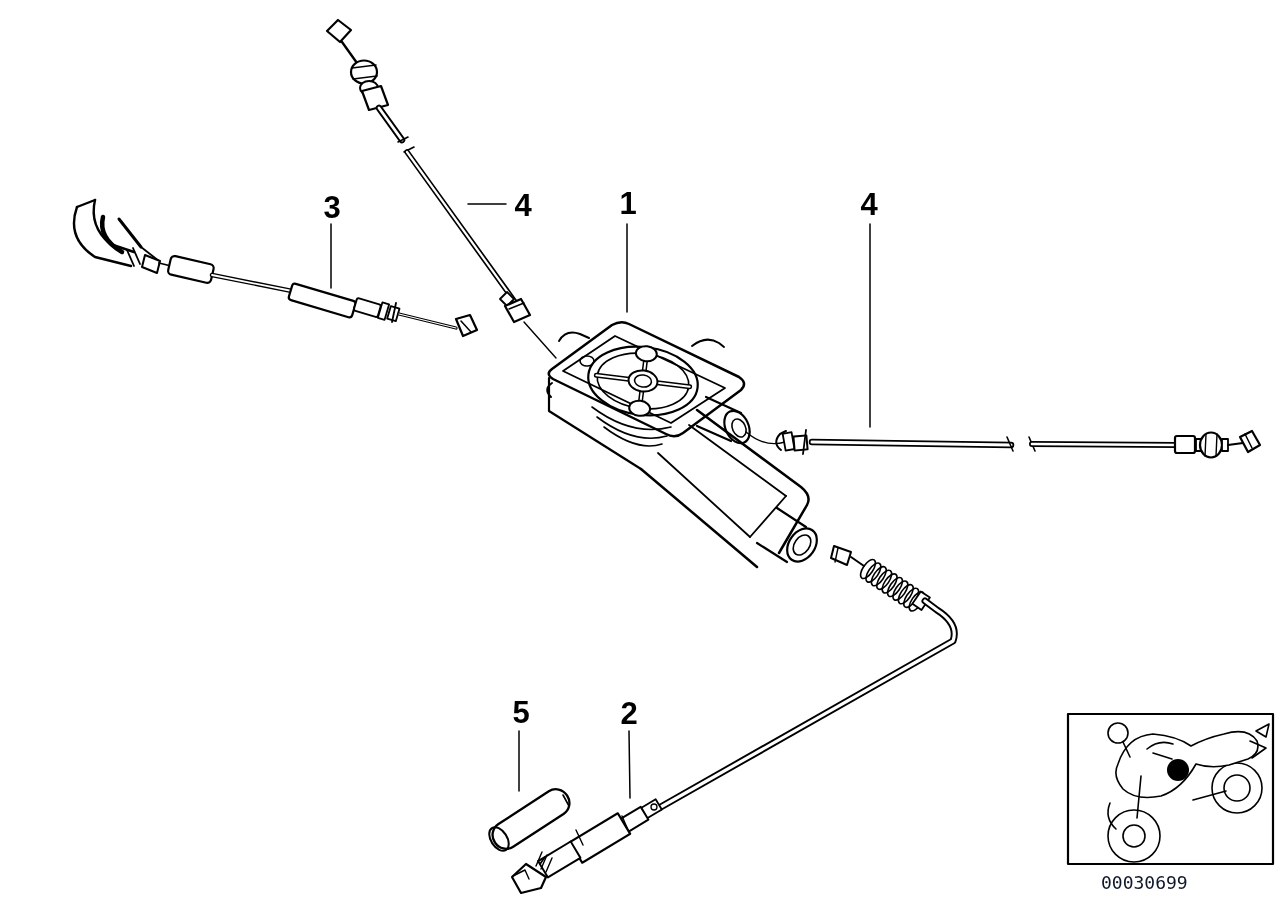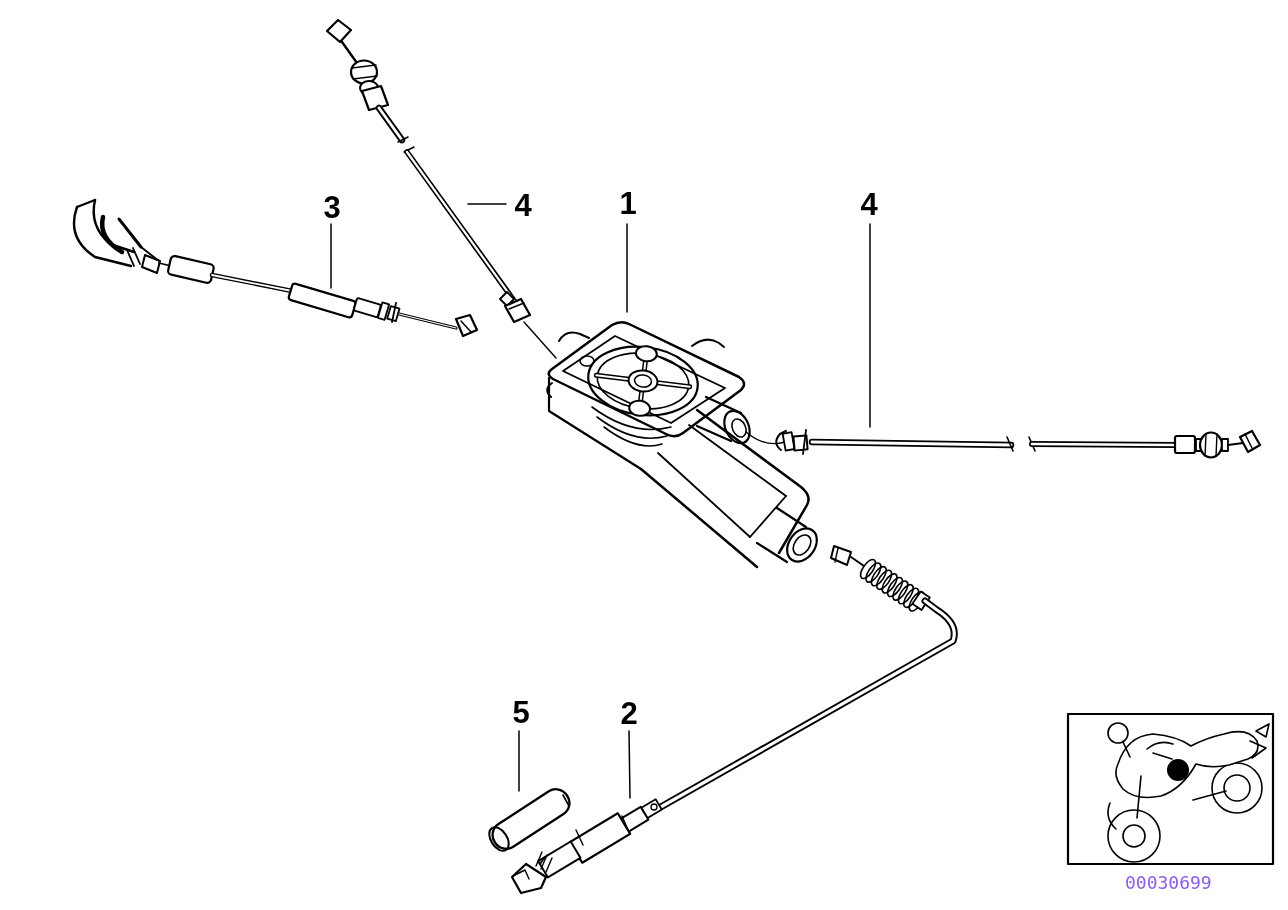--- a/index.html
+++ b/index.html
@@ -2,21 +2,21 @@
 <html><head>
 <meta charset="utf-8">
 <style>
   html,body{margin:0;padding:0;background:#fff;}
   .stage{position:relative;width:1288px;height:910px;background:#ffffff;overflow:hidden;
          font-family:"Liberation Sans",sans-serif;}
   .stage svg{position:absolute;left:0;top:0;}
   .callout{position:absolute;transform:translate(-50%,-50%);
            font:700 31px "Liberation Sans",sans-serif;color:#000;line-height:1;}
   .drawnum{position:absolute;left:1101px;top:872px;
-           font:400 18px "DejaVu Sans Mono",monospace;color:#8b5cf6;letter-spacing:0px;margin-left:24px;}
+           font:400 18px "DejaVu Sans Mono",monospace;color:#0f172a;letter-spacing:0px;}
 </style>
 </head>
 <body>
 
 <div class="stage">
 
 <svg width="1288" height="910" viewBox="0 0 1288 910" fill="none" stroke="#000" stroke-width="2" stroke-linecap="round" stroke-linejoin="round">
 
   <g stroke-width="1.5">
     <line x1="331" y1="224" x2="331" y2="288"></line>

